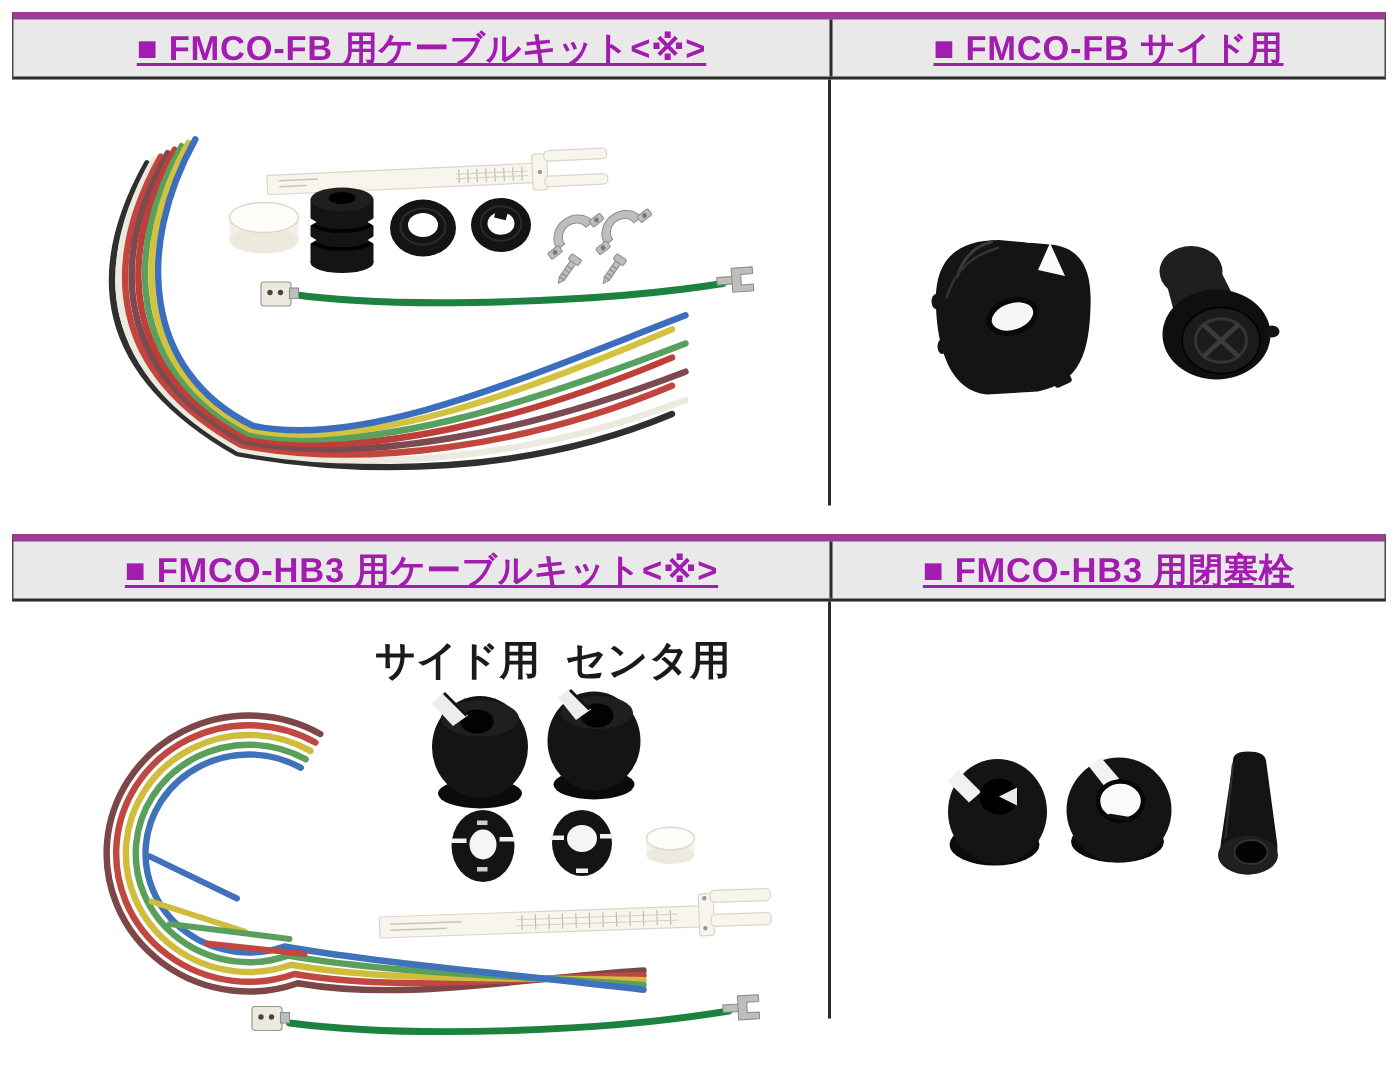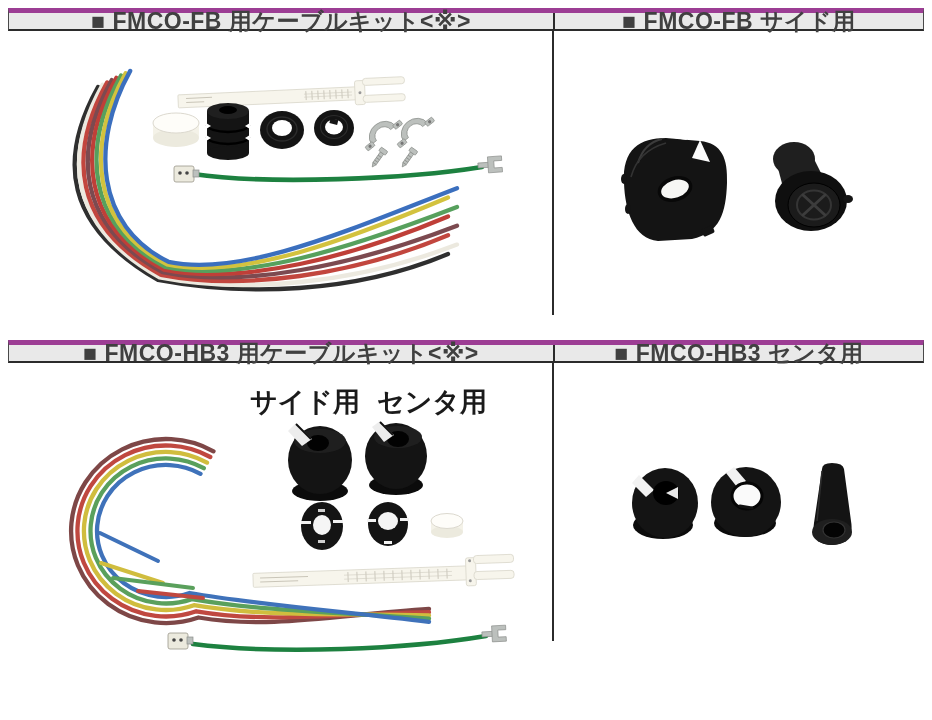--- a/index.html
+++ b/index.html
@@ -3,26 +3,26 @@
 <meta charset="utf-8">
 <style>
   :root{
     --accent:#9c3d94; --hdr-bg:#e9e9e9; --line:#2b2b2b; --rubber:#141414;
     --paper:#f7f5ec; --metal:#bcc0bd; --gw:#1d8140;
   }
   html,body{margin:0;padding:0;}
   body{width:932px;height:720px;position:relative;background:#fff;
        font-family:"Liberation Sans","DejaVu Sans",sans-serif;overflow:hidden;}
   .panel{position:absolute;left:8px;width:916px;}
-  #p1{top:8px;} #p2{top:340px;}
+  #p1{top:8px;} #p2{top:356px;}
   .hdr{display:flex;border-top:5px solid var(--accent);border-bottom:2px solid var(--line);
        background:var(--hdr-bg);border-left:1px solid #4a4a4a;border-right:1px solid #4a4a4a;
        box-sizing:border-box;}
-  .hcell{height:16px;display:flex;align-items:center;justify-content:center;
-         font-size:23px;font-weight:bold;color:#404040;letter-spacing:.5px;white-space:nowrap;}
+  .hcell{height:38px;display:flex;align-items:center;justify-content:center;
+         font-size:23px;font-weight:bold;color:#a21caf;letter-spacing:.5px;white-space:nowrap;text-decoration:underline;}
   .hcell.l{width:546px;border-right:2px solid var(--line);box-sizing:border-box;}
   .hcell.r{flex:1;}
   .bdy{display:flex;}
   #p1 .bdy{height:284px;} #p2 .bdy{height:278px;}
   .bcell{position:relative;overflow:visible;}
   .bcell.l{width:546px;border-right:2px solid var(--line);box-sizing:border-box;}
   .bcell.r{flex:1;}
   svg{display:block;overflow:visible;}
   .rubber{fill:var(--rubber);}
   .dark2{fill:#1f1f1f;}
@@ -201,21 +201,21 @@
     </div>
   </div>
 </section>
 
 <section id="p2" class="panel">
   <div class="hdr">
     <div class="hcell l">
       <span>■ FMCO-HB3 用ケーブルキット&lt;※&gt;</span>
     </div>
     <div class="hcell r">
-      <span>■ FMCO-HB3 センタ用</span>
+      <span>■ FMCO-HB3 用閉塞栓</span>
     </div>
   </div>
   <div class="bdy">
     <div class="bcell l">
       <svg viewBox="0 0 544 322" width="544" height="322">
 
         <text class="jp-label" x="297" y="48" text-anchor="middle">サイド用</text>
         <text class="jp-label" x="424" y="48" text-anchor="middle">センタ用</text>
 
         <g id="hb3-wires">

